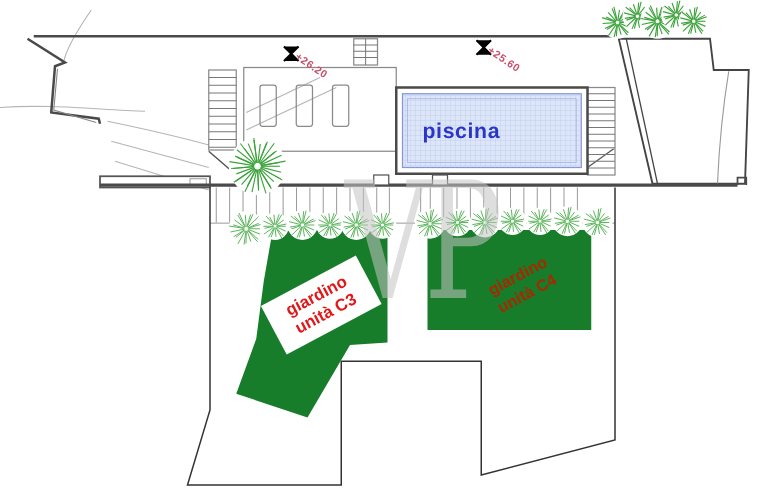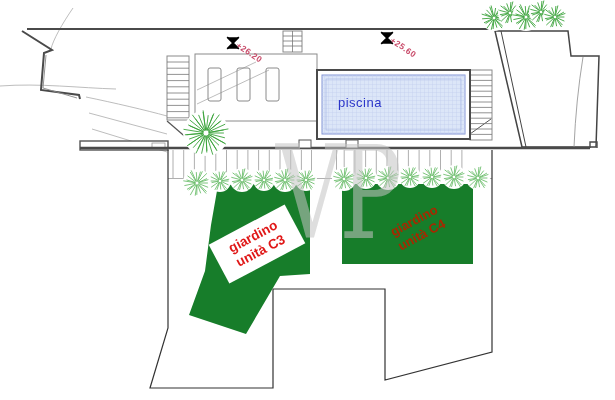--- a/index.html
+++ b/index.html
@@ -26,21 +26,21 @@
   .thin{stroke:#8a8a8a;stroke-width:1;fill:none;}
   .dark{stroke:var(--line-dark);stroke-width:2;fill:none;}
   .boundary{stroke:#333;stroke-width:1.2;fill:none;}
   .faint{stroke:var(--line-light);stroke-width:0.9;fill:none;}
   .garden{fill:var(--garden-green);stroke:none;}
   #hatch-g line{stroke:#9a9a9a;stroke-width:0.8;}
   #stairL-g line,#stairR-g line,#stairM-g line{stroke:#777;stroke-width:0.8;}
 
   .overlay{position:absolute;}
   .pool-label{
-    left:338px;top:95px;font-size:13px;font-weight:normal;
+    left:338px;top:95px;font-size:17px;font-weight:bold;
     color:var(--pool-text-blue);letter-spacing:0.5px;
   }
   .watermark{
     left:276px;top:128px;font-family:"DejaVu Serif","Liberation Serif",serif;
     font-size:130px;line-height:1;color:var(--watermark-gray);opacity:0.55;
     transform:scale(0.72,1);transform-origin:left top;letter-spacing:-6px;
   }
   .c3-label{
     left:214px;top:222px;width:86px;height:44px;background:#fff;
     transform:rotate(-28deg);display:flex;flex-direction:column;

